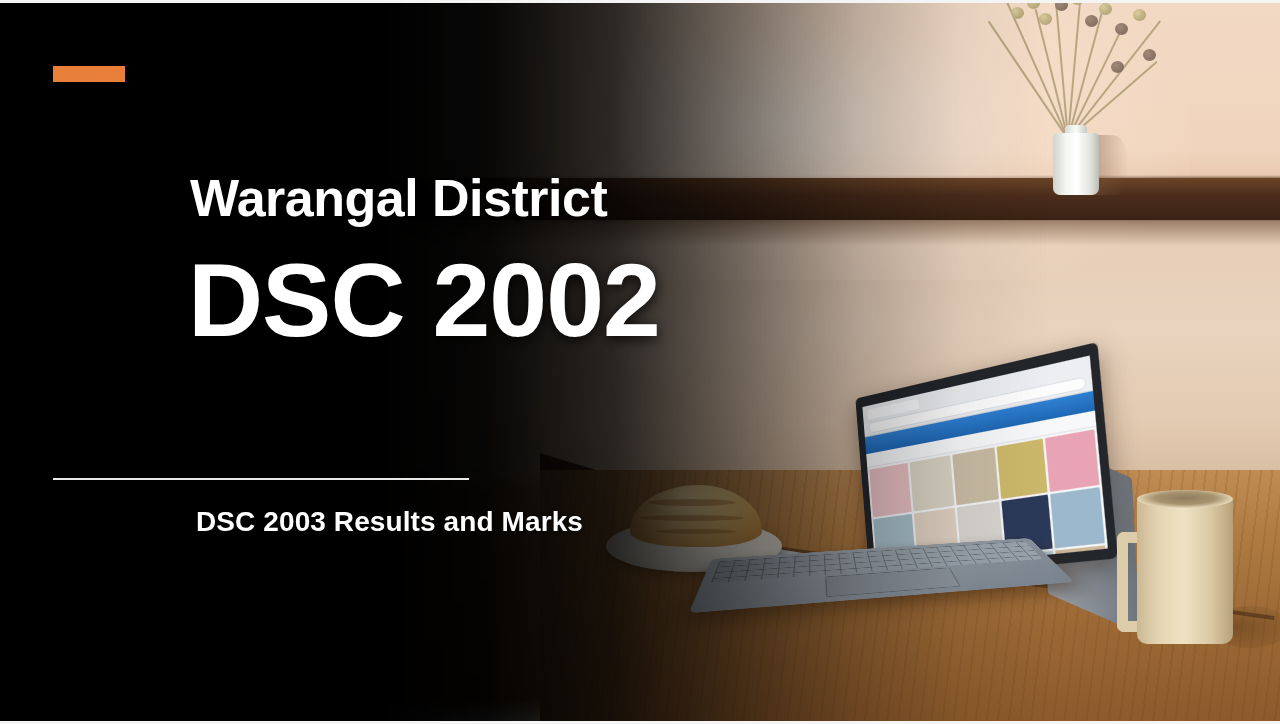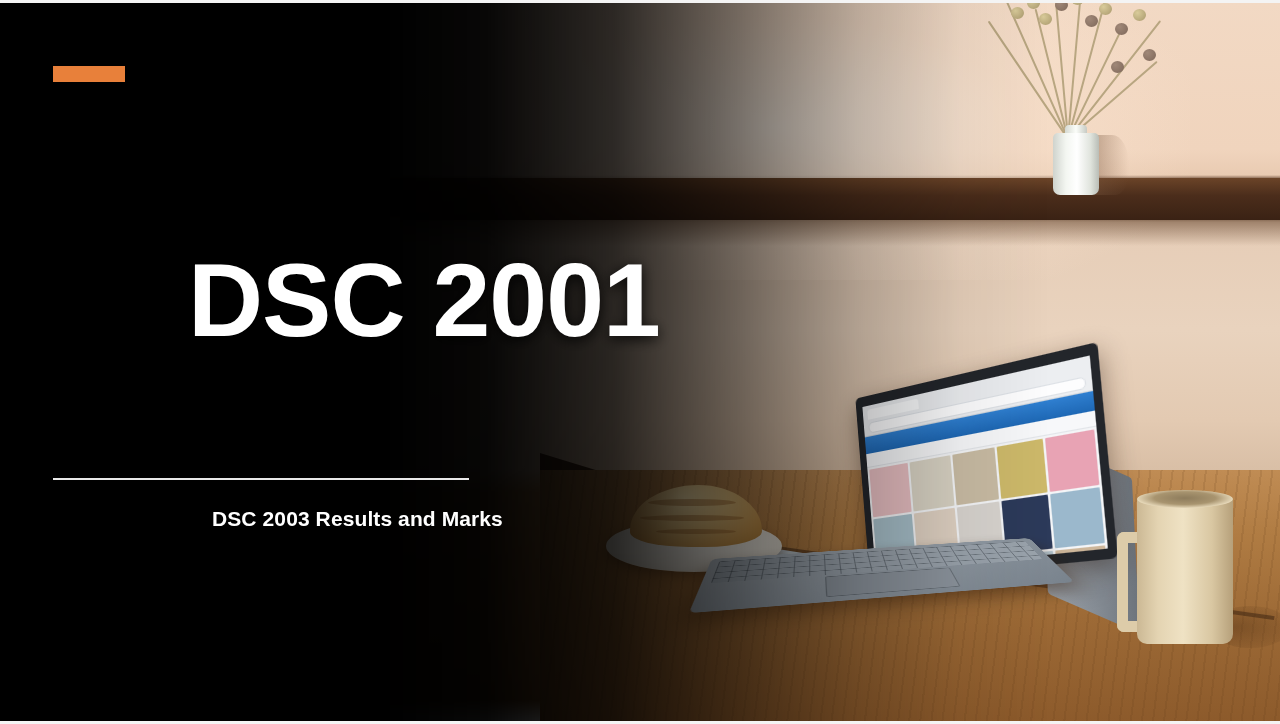--- a/index.html
+++ b/index.html
@@ -347,27 +347,26 @@
     position: absolute;
     left: 53px; top: 478px;
     width: 416px; height: 2px;
     background: #e9e9e9;
   }
 
   .caption {
     position: absolute;
     left: 196px; top: 508px;
     color: #ffffff;
-    font-size: 21px;
+    font-size: 28px;
     font-weight: bold;
     letter-spacing: 0.1px;
     line-height: 1;
     white-space: nowrap;
     text-shadow: 0 1px 6px rgba(0,0,0,0.8);
-    margin-left: 16px;
   }
 </style>
 </head>
 <body>
 
 <div class="banner">
 
   <div class="photo">
 
     <div class="wall-glow"></div>
@@ -458,21 +457,22 @@
       <div class="mug-body"></div>
       <div class="mug-rim"></div>
     </div>
   </div>
 
   <div class="overlay"></div>
 
   <div class="content">
     <div class="accent-bar"></div>
 
-    <div class="headline">DSC 2001</div>
+    <div class="eyebrow">Warangal District</div>
+    <div class="headline">DSC 2002</div>
 
     <div class="rule"></div>
 
     <div class="caption">DSC 2003 Results and Marks</div>
   </div>
 
   <div class="edge-strip top"></div>
   <div class="edge-strip bottom"></div>
 </div>
 

